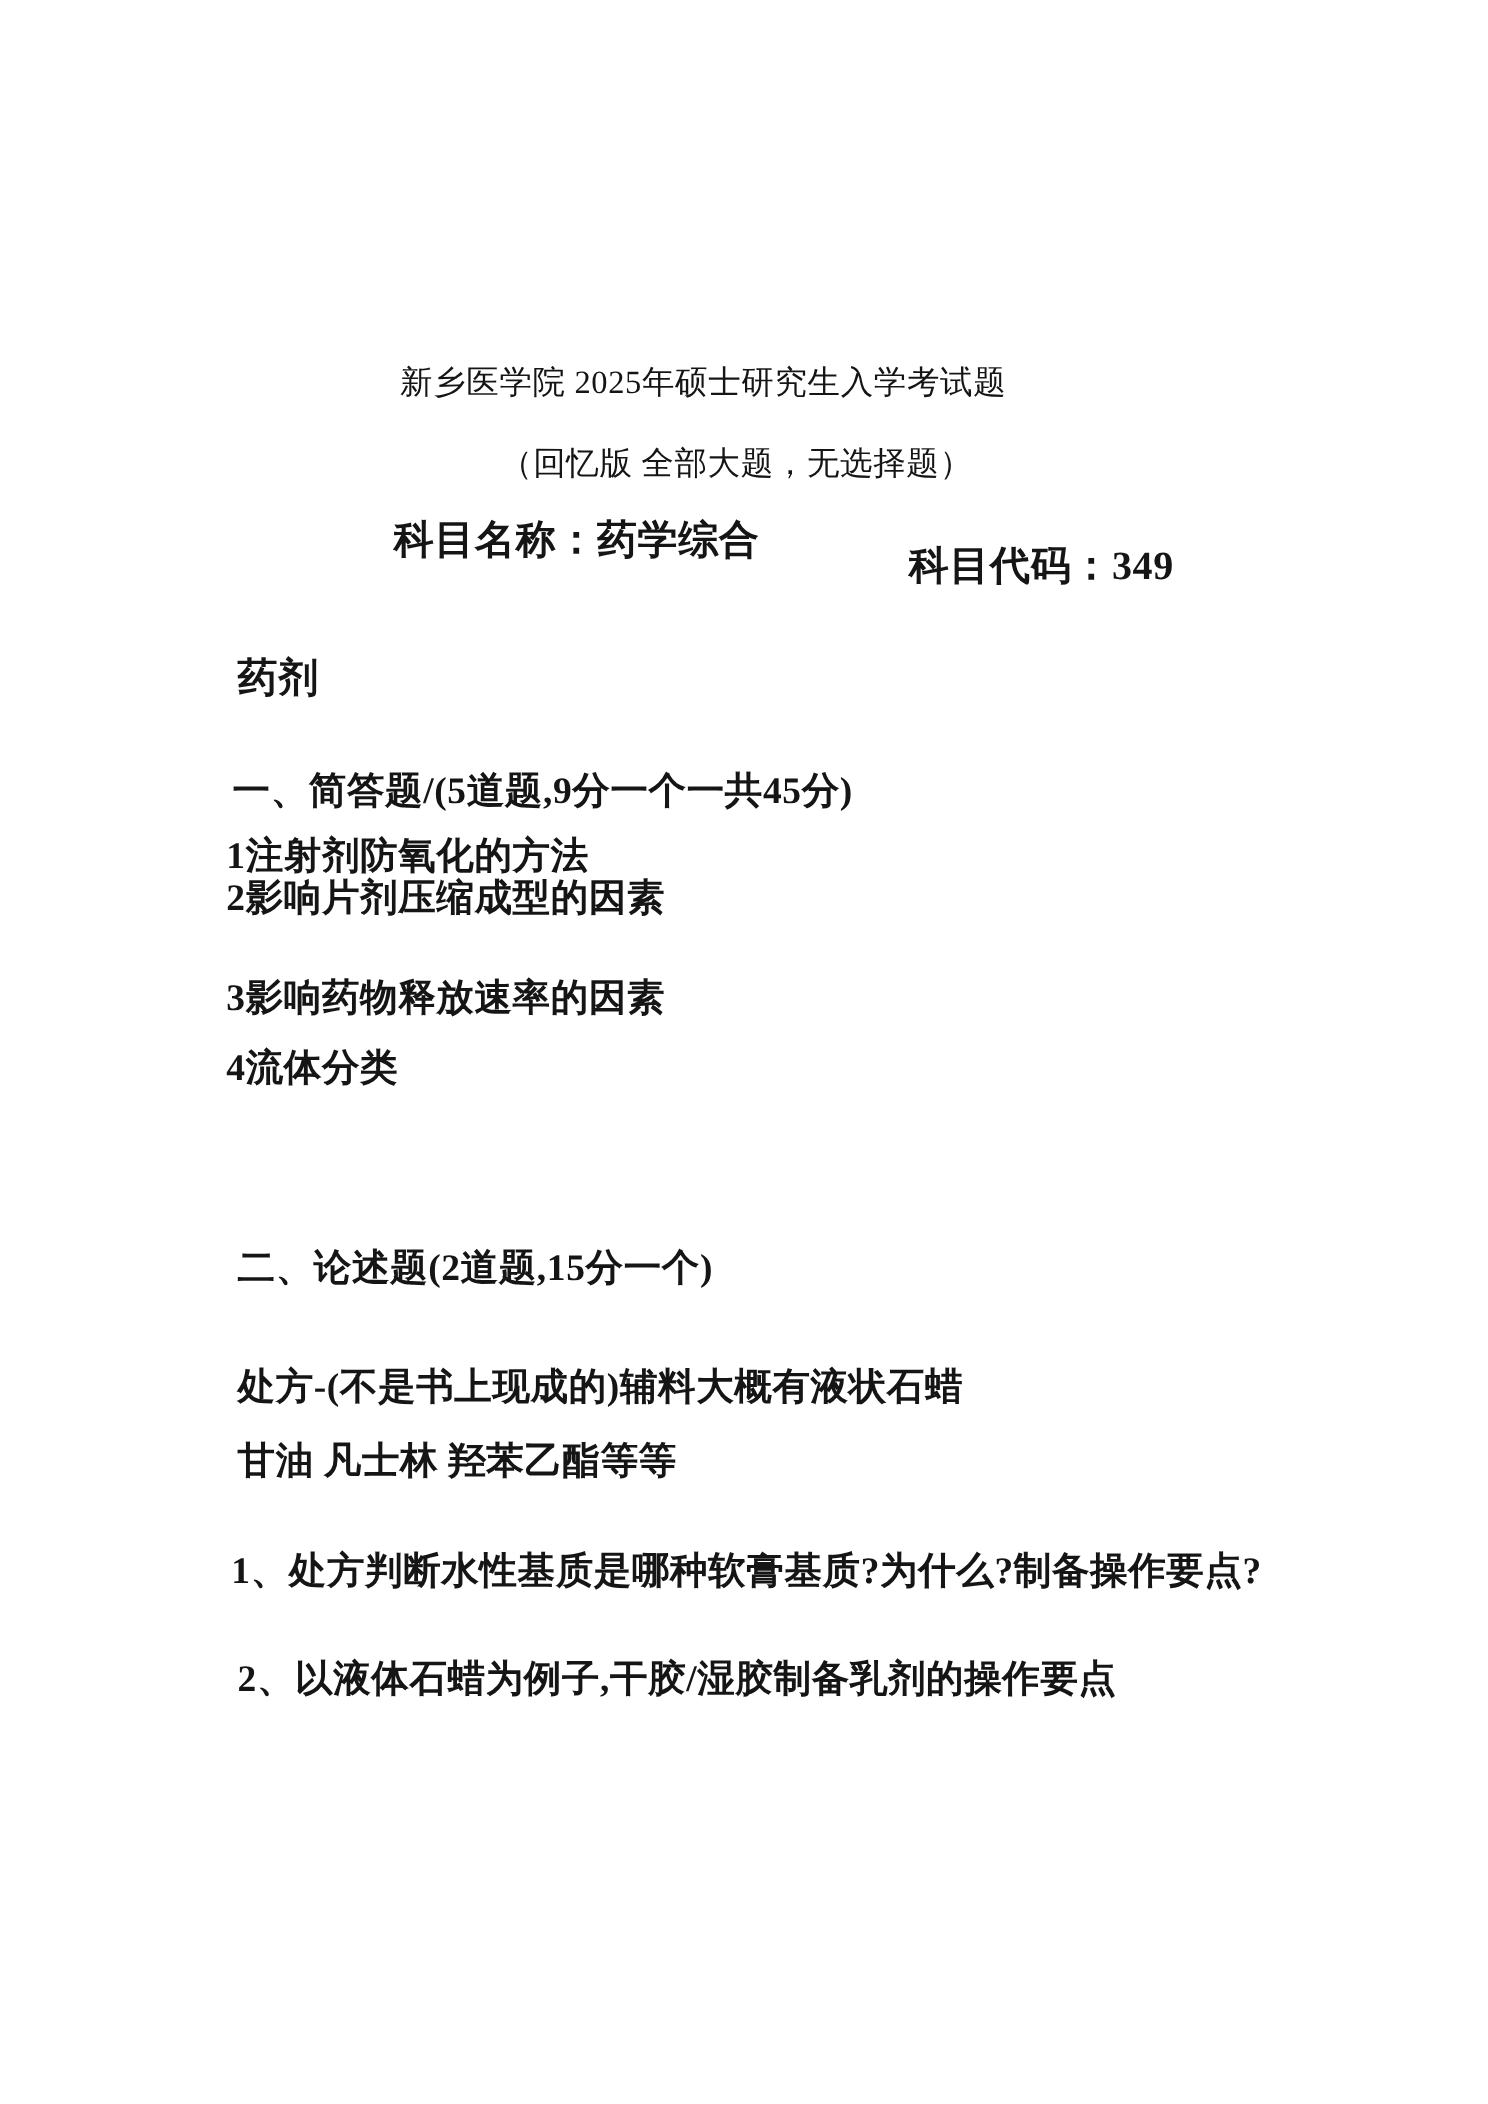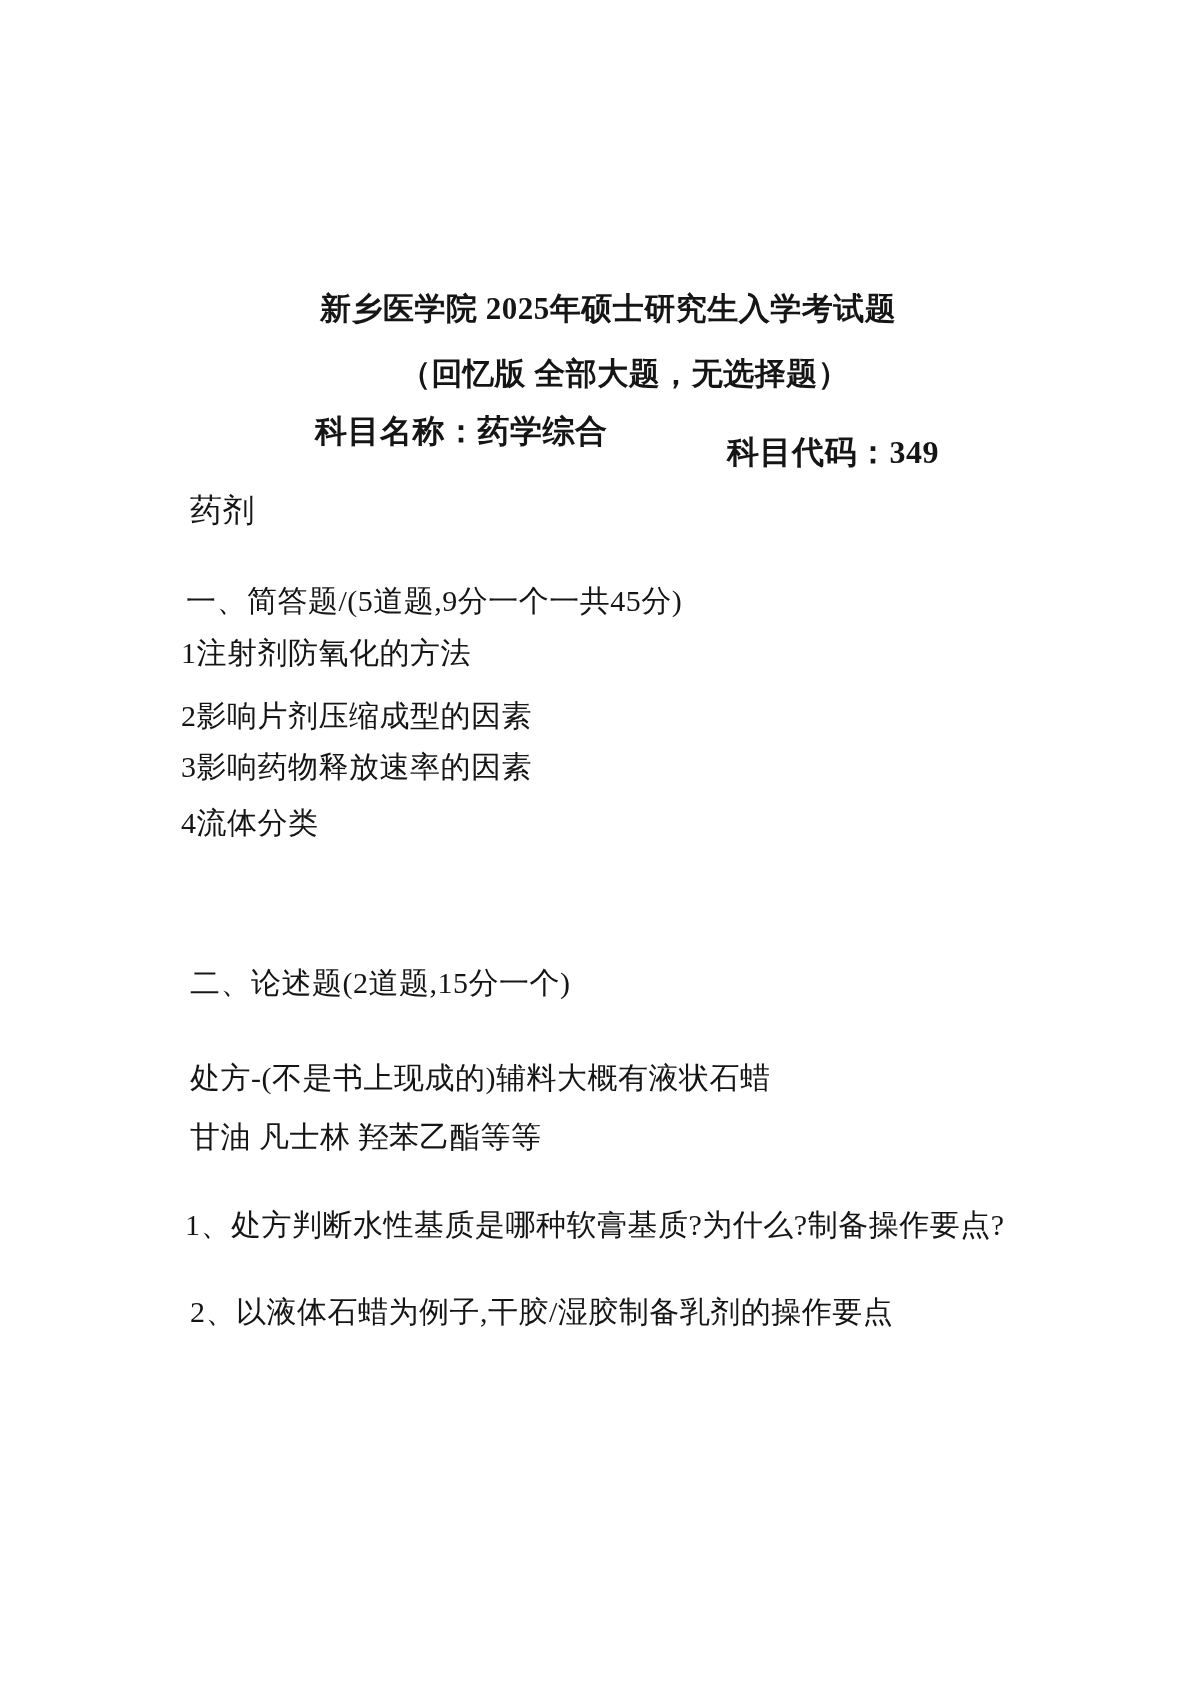--- a/index.html
+++ b/index.html
@@ -15,33 +15,34 @@
     overflow: hidden;
     font-family: "Liberation Serif", "DejaVu Serif", serif;
     color: #151515;
   }
   .line {
     position: absolute;
     white-space: pre;
     line-height: 1.15;
   }
   .title-line {
-    font-size: 31px;
-    font-weight: bold;
+    font-size: 26px;
+    font-weight: normal;
     letter-spacing: 0.5px;
   }
   .subject-line {
     font-size: 32px;
     font-weight: bold;
     letter-spacing: 0.5px;
   }
   .body-line {
     font-size: 30px;
-    font-weight: normal;
+    font-weight: bold;
     letter-spacing: 0.5px;
+    margin-top: 32px;
   }
 </style>
 </head>
 <body>
 
 <div class="page">
 
   <div class="line title-line" style="left:320px; top:291px;">新乡医学院 2025年硕士研究生入学考试题</div>
 
   <div class="line subject-line" style="left:315px; top:413px;">科目名称：药学综合</div>
@@ -49,21 +50,21 @@
   <div class="line title-line" style="left:400px; top:356px;">（回忆版 全部大题，无选择题）</div>
 
   <div class="line subject-line" style="left:727px; top:413px;margin-top:21px;">科目代码：349</div>
 
   <div class="line body-line" style="left:190px; top:492px; font-size:32px;">药剂</div>
 
   <div class="line body-line" style="left:186px; top:584px;">一、简答题/(5道题,9分一个一共45分)</div>
 
   <div class="line body-line" style="left:181px; top:636px;">1注射剂防氧化的方法</div>
 
-  <div class="line body-line" style="left:181px; top:699px;">2影响片剂压缩成型的因素</div>
+  <div class="line body-line" style="left:181px; top:670px;">2影响片剂压缩成型的因素</div>
 
   <div class="line body-line" style="left:181px; top:750px;">3影响药物释放速率的因素</div>
 
   <div class="line body-line" style="left:181px; top:806px;">4流体分类</div>
 
 
   <div class="line body-line" style="left:190px; top:966px;">二、论述题(2道题,15分一个)</div>
 
   <div class="line body-line" style="left:190px; top:1061px;">处方-(不是书上现成的)辅料大概有液状石蜡</div>
 

